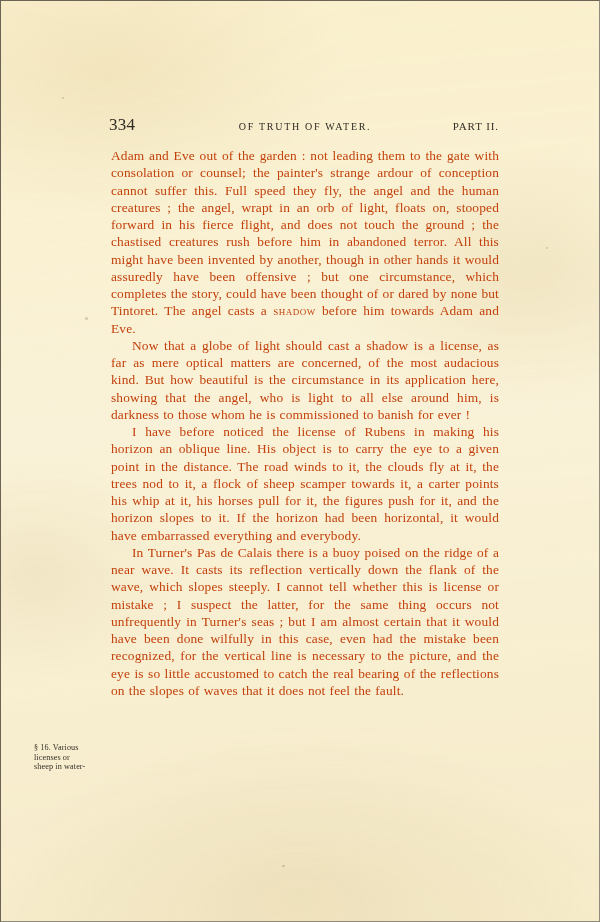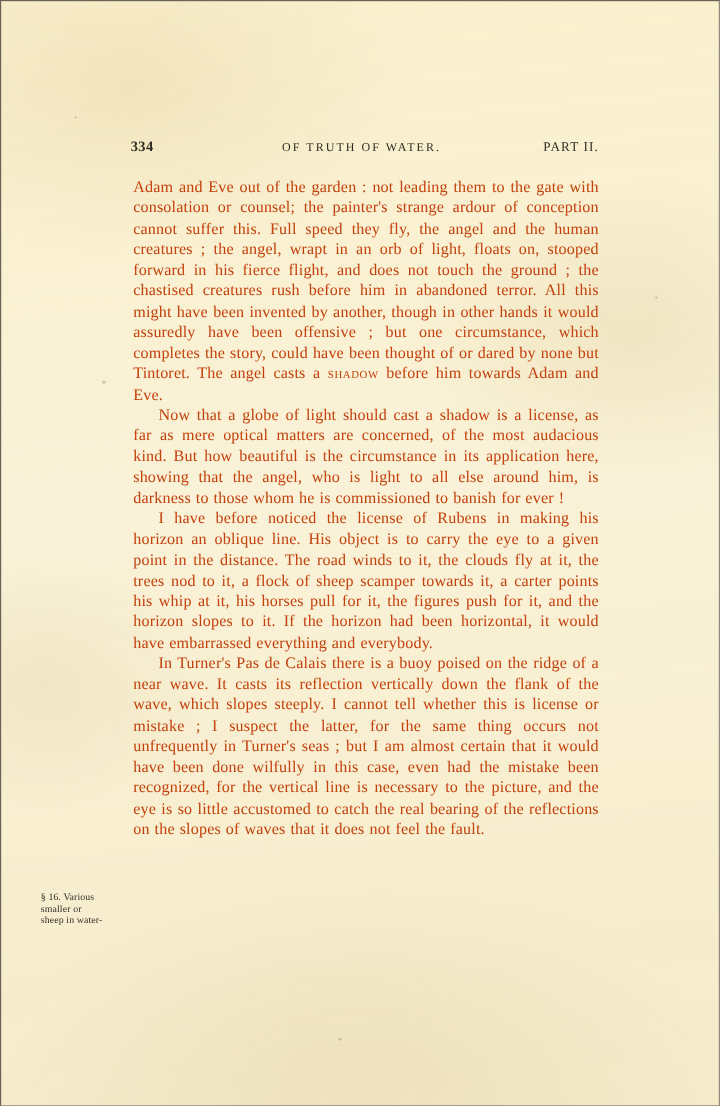--- a/index.html
+++ b/index.html
@@ -50,24 +50,23 @@
   #running-head {
     position: absolute;
     left: 108px;
     top: 114px;
     width: 390px;
     display: flex;
     align-items: baseline;
     justify-content: space-between;
   }
   .folio {
-    font-size: 12px;
+    font-size: 17px;
     letter-spacing: 0.3px;
     color: #2f2b22;
-    font-weight: bold;
   }
   .head-title {
     font-size: 10px;
     letter-spacing: 1.7px;
     text-transform: uppercase;
     color: #2f2b22;
     margin-left: 22px;
   }
   .head-part {
     font-size: 11px;
@@ -132,17 +131,17 @@
 
   <div id="body-text">
       <p class="no-indent">Adam and Eve out of the garden : not leading them to the gate with consolation or counsel; the painter's strange ardour of conception cannot suffer this.  Full speed they fly, the angel and the human creatures ; the angel, wrapt in an orb of light, floats on, stooped forward in his fierce flight, and does not touch the ground ; the chastised creatures rush before him in abandoned terror.  All this might have been invented by another, though in other hands it would assuredly have been offensive ; but one circumstance, which completes the story, could have been thought of or dared by none but Tintoret.  The angel casts a <span class="smallcaps">shadow</span> before him towards Adam and Eve.</p>
       <p>Now that a globe of light should cast a shadow is a license, as far as mere optical matters are concerned, of the most audacious kind.  But how beautiful is the circumstance in its application here, showing that the angel, who is light to all else around him, is darkness to those whom he is commissioned to banish for ever !</p>
       <p>I have before noticed the license of Rubens in making his horizon an oblique line.  His object is to carry the eye to a given point in the distance.  The road winds to it, the clouds fly at it, the trees nod to it, a flock of sheep scamper towards it, a carter points his whip at it, his horses pull for it, the figures push for it, and the horizon slopes to it.  If the horizon had been horizontal, it would have embarrassed everything and everybody.</p>
       <p>In Turner's Pas de Calais there is a buoy poised on the ridge of a near wave.  It casts its reflection vertically down the flank of the wave, which slopes steeply.  I cannot tell whether this is license or mistake ; I suspect the latter, for the same thing occurs not unfrequently in Turner's seas ; but I am almost certain that it would have been done wilfully in this case, even had the mistake been recognized, for the vertical line is necessary to the picture, and the eye is so little accustomed to catch the real bearing of the reflections on the slopes of waves that it does not feel the fault.</p>
     </div>
 
   <div id="side-note">
       <span class="note-line">§ 16. Various</span>
-      <span class="note-line">smaller or</span>
+      <span class="note-line">licenses or</span>
       <span class="note-line">sheep in water-</span>
     </div>
 
 </div>
 
 </body></html>

